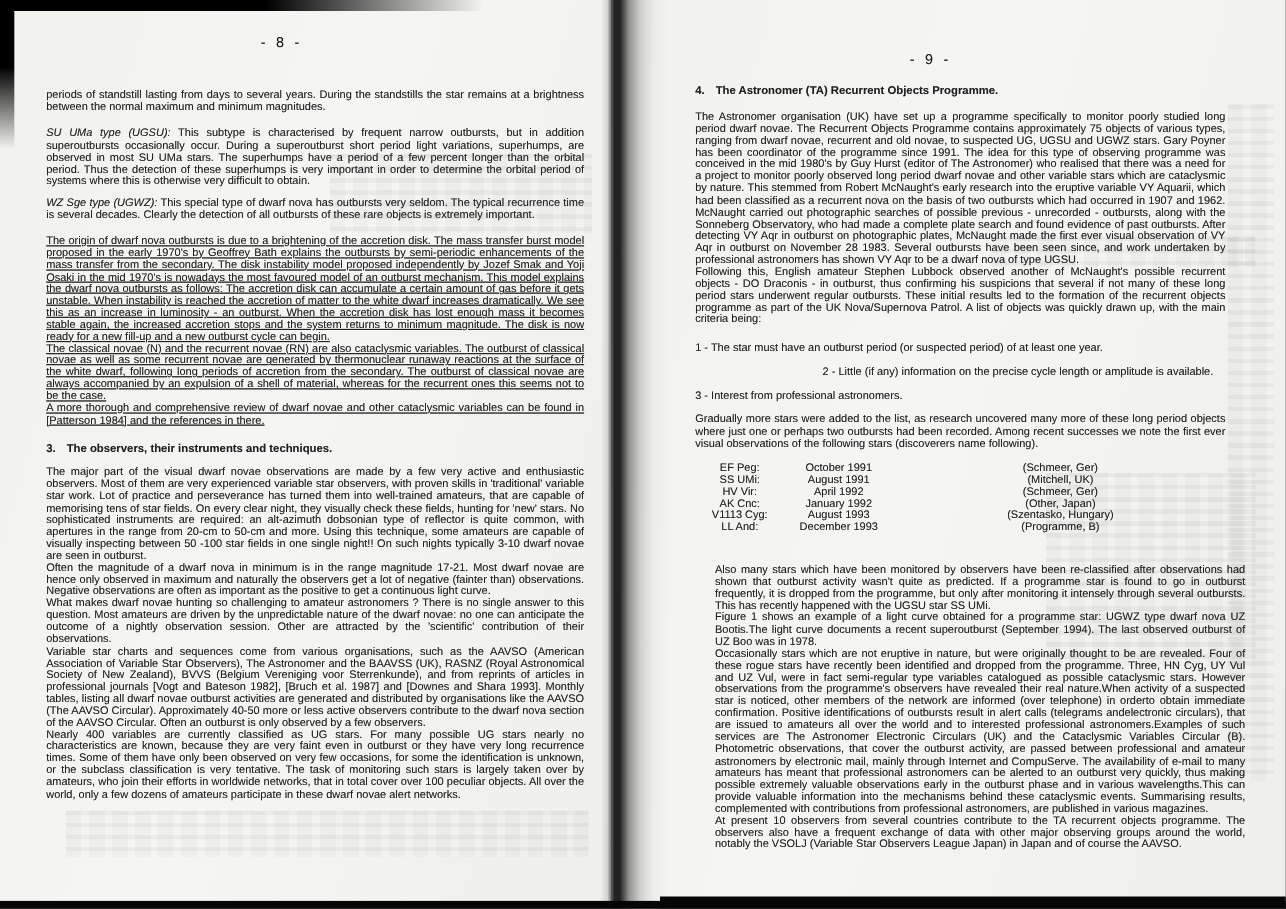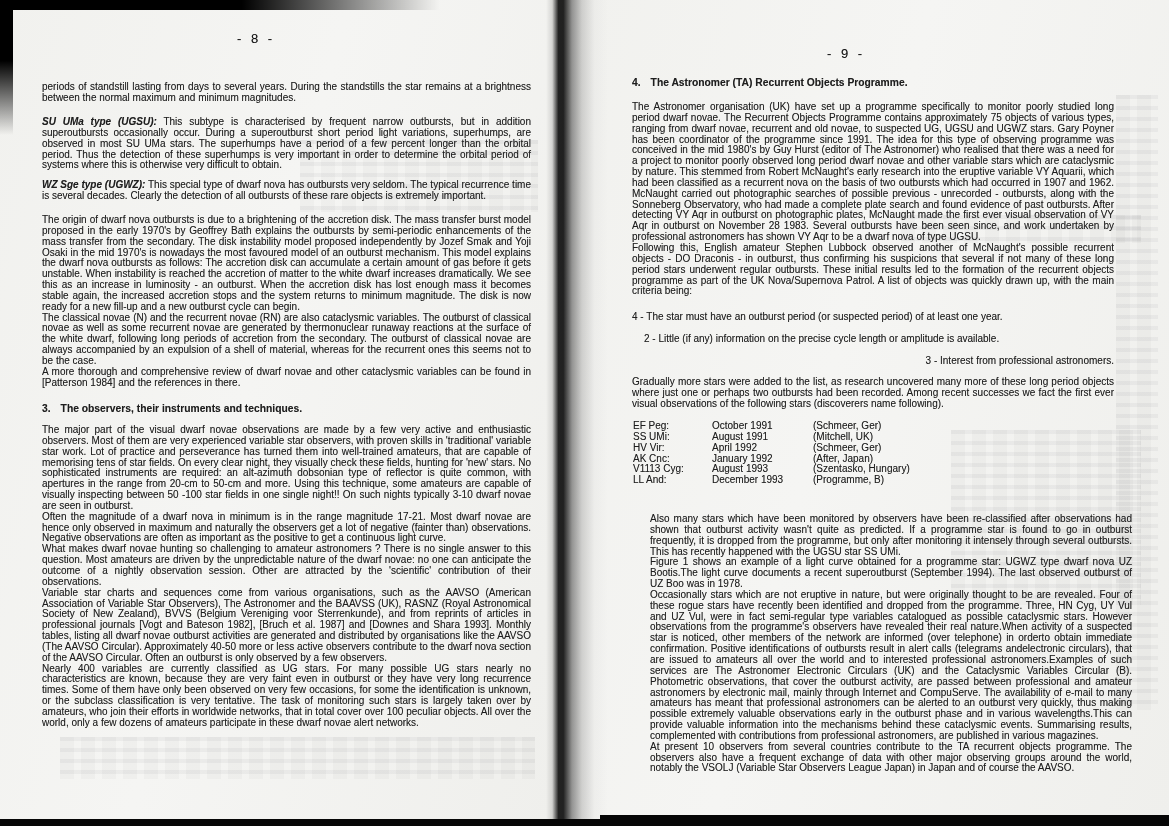--- a/index.html
+++ b/index.html
@@ -45,25 +45,25 @@
     font-size:10px; line-height:10.85px; text-align:justify;
     text-shadow:0 0 0.5px rgba(0,0,0,0.35);
   }
   .txt p { margin:0; }
   .pageno {
     position:absolute; color:#161616; font-size:13px;
     letter-spacing:3px; text-shadow:0 0 0.5px rgba(0,0,0,0.4);
   }
   .heading { font-weight:bold; font-size:10.3px; text-align:left; white-space:nowrap; }
   .heading .h-num { padding-right:10px; }
-  .lead { font-weight:bold; font-style:italic; }
+  .lead { font-weight:normal; font-style:italic; }
   .crit { white-space:nowrap; text-align:left; }
 
   .star-table { position:absolute; color:#1e1e1e; font-size:10px; line-height:10.85px;
-                text-shadow:0 0 0.5px rgba(0,0,0,0.35); }
+                text-shadow:0 0 0.5px rgba(0,0,0,0.35);text-align:center; }
   .star-row { display:flex; }
   .star-row .c1 { width:79px; }
   .star-row .c2 { width:101px; }
   .star-row .c3 { flex:1; }
 
   
   .bleed {
     position:absolute; opacity:0.5; filter:blur(0.4px); pointer-events:none;
     background-image:
       repeating-linear-gradient(90deg, rgba(0,0,0,0.05) 0 14px, transparent 14px 21px),
@@ -84,21 +84,21 @@
     <div class="txt" style="left:42px; top:117px; width:489px;">
       <span class="lead">SU UMa type (UGSU):</span>
       <span>This subtype is characterised by frequent narrow outbursts, but in addition superoutbursts occasionally occur. During a superoutburst short period light variations, superhumps, are observed in most SU UMa stars. The superhumps have a period of a few percent longer than the orbital period. Thus the detection of these superhumps is very important in order to determine the orbital period of systems where this is otherwise very difficult to obtain.</span>
     </div>
 
     <div class="txt" style="left:42px; top:180px; width:489px;">
       <span class="lead">WZ Sge type (UGWZ):</span>
       <span>This special type of dwarf nova has outbursts very seldom. The typical recurrence time is several decades. Clearly the detection of all outbursts of these rare objects is extremely important.</span>
     </div>
 
-    <div class="txt" style="left:42px; top:215px; width:489px;">
+    <div class="txt" style="left:42px; top:215px; width:489px;text-decoration:underline;">
       <p>The origin of dwarf nova outbursts is due to a brightening of the accretion disk. The mass transfer burst model proposed in the early 1970's by Geoffrey Bath explains the outbursts by semi-periodic enhancements of the mass transfer from the secondary. The disk instability model proposed independently by Jozef Smak and Yoji Osaki in the mid 1970's is nowadays the most favoured model of an outburst mechanism. This model explains the dwarf nova outbursts as follows: The accretion disk can accumulate a certain amount of gas before it gets unstable. When instability is reached the accretion of matter to the white dwarf increases dramatically. We see this as an increase in luminosity - an outburst. When the accretion disk has lost enough mass it becomes stable again, the increased accretion stops and the system returns to minimum magnitude. The disk is now ready for a new fill-up and a new outburst cycle can begin.</p>
       <p>The classical novae (N) and the recurrent novae (RN) are also cataclysmic variables. The outburst of classical novae as well as some recurrent novae are generated by thermonuclear runaway reactions at the surface of the white dwarf, following long periods of accretion from the secondary. The outburst of classical novae are always accompanied by an expulsion of a shell of material, whereas for the recurrent ones this seems not to be the case.</p>
       <p>A more thorough and comprehensive review of dwarf novae and other cataclysmic variables can be found in [Patterson 1984] and the references in there.</p>
     </div>
 
     <div class="txt heading" style="left:42px; top:404px; width:489px;">
       <span class="h-num">3.</span><span>The observers, their instruments and techniques.</span>
     </div>
 
     <div class="txt" style="left:42px; top:425px; width:489px;">
@@ -119,46 +119,46 @@
 
     <div class="txt heading" style="left:76px; top:78px; width:482px;">
       <span class="h-num">4.</span><span>The Astronomer (TA) Recurrent Objects Programme.</span>
     </div>
 
     <div class="txt" style="left:76px; top:102px; width:482px;">
       <p>The Astronomer organisation (UK) have set up a programme specifically to monitor poorly studied long period dwarf novae. The Recurrent Objects Programme contains approximately 75 objects of various types, ranging from dwarf novae, recurrent and old novae, to suspected UG, UGSU and UGWZ stars. Gary Poyner has been coordinator of the programme since 1991. The idea for this type of observing programme was conceived in the mid 1980's by Guy Hurst (editor of The Astronomer) who realised that there was a need for a project to monitor poorly observed long period dwarf novae and other variable stars which are cataclysmic by nature. This stemmed from Robert McNaught's early research into the eruptive variable VY Aquarii, which had been classified as a recurrent nova on the basis of two outbursts which had occurred in 1907 and 1962. McNaught carried out photographic searches of possible previous - unrecorded - outbursts, along with the Sonneberg Observatory, who had made a complete plate search and found evidence of past outbursts. After detecting VY Aqr in outburst on photographic plates, McNaught made the first ever visual observation of VY Aqr in outburst on November 28 1983. Several outbursts have been seen since, and work undertaken by professional astronomers has shown VY Aqr to be a dwarf nova of type UGSU.</p>
       <p>Following this, English amateur Stephen Lubbock observed another of McNaught's possible recurrent objects - DO Draconis - in outburst, thus confirming his suspicions that several if not many of these long period stars underwent regular outbursts. These initial results led to the formation of the recurrent objects programme as part of the UK Nova/Supernova Patrol. A list of objects was quickly drawn up, with the main criteria being:</p>
     </div>
 
-    <div class="txt crit" style="left:76px; top:312px; width:482px;">4 - The star must have an outburst period (or suspected period) of at least one year.</div>
-    <div class="txt crit" style="left:88px; top:334px; width:482px;">2 - Little (if any) information on the precise cycle length or amplitude is available.</div>
-    <div class="txt crit" style="left:76px; top:356px; width:482px;text-align:right;">3 - Interest from professional astronomers.</div>
+    <div class="txt crit" style="left:76px; top:312px; width:482px;">1 - The star must have an outburst period (or suspected period) of at least one year.</div>
+    <div class="txt crit" style="left:65px; top:334px; width:482px;text-align:right;">2 - Little (if any) information on the precise cycle length or amplitude is available.</div>
+    <div class="txt crit" style="left:76px; top:356px; width:482px;">3 - Interest from professional astronomers.</div>
 
-    <div class="txt" style="left:76px; top:377px; width:482px;">Gradually more stars were added to the list, as research uncovered many more of these long period objects where just one or perhaps two outbursts had been recorded. Among recent successes we fact the first ever visual observations of the following stars (discoverers name following).</div>
+    <div class="txt" style="left:76px; top:377px; width:482px;">Gradually more stars were added to the list, as research uncovered many more of these long period objects where just one or perhaps two outbursts had been recorded. Among recent successes we note the first ever visual observations of the following stars (discoverers name following).</div>
 
     <div class="star-table" style="left:77px; top:421px; width:482px;">
       <div class="star-row">
         <span class="c1">EF Peg:</span>
         <span class="c2">October 1991</span>
         <span class="c3">(Schmeer, Ger)</span>
       </div>
       <div class="star-row">
         <span class="c1">SS UMi:</span>
         <span class="c2">August 1991</span>
         <span class="c3">(Mitchell, UK)</span>
       </div>
       <div class="star-row">
         <span class="c1">HV Vir:</span>
         <span class="c2">April 1992</span>
         <span class="c3">(Schmeer, Ger)</span>
       </div>
       <div class="star-row">
         <span class="c1">AK Cnc:</span>
         <span class="c2">January 1992</span>
-        <span class="c3">(After, Japan)</span>
+        <span class="c3">(Other, Japan)</span>
       </div>
       <div class="star-row">
         <span class="c1">V1113 Cyg:</span>
         <span class="c2">August 1993</span>
         <span class="c3">(Szentasko, Hungary)</span>
       </div>
       <div class="star-row">
         <span class="c1">LL And:</span>
         <span class="c2">December 1993</span>
         <span class="c3">(Programme, B)</span>

